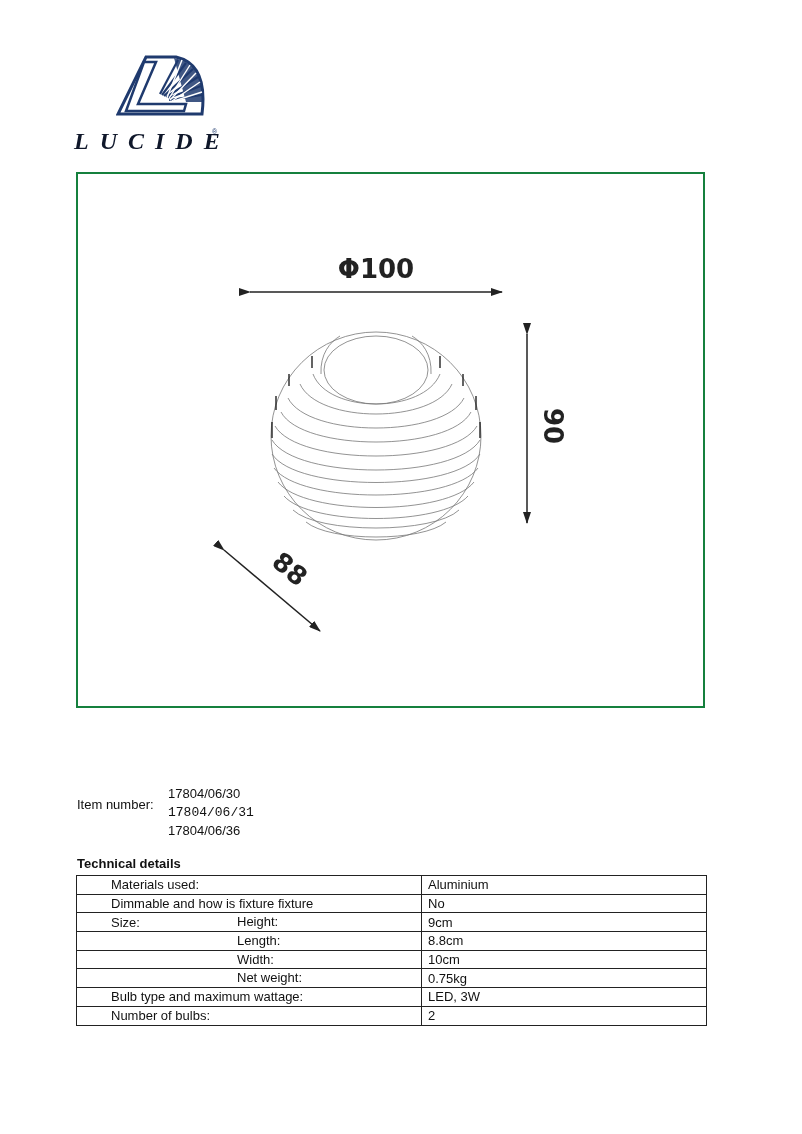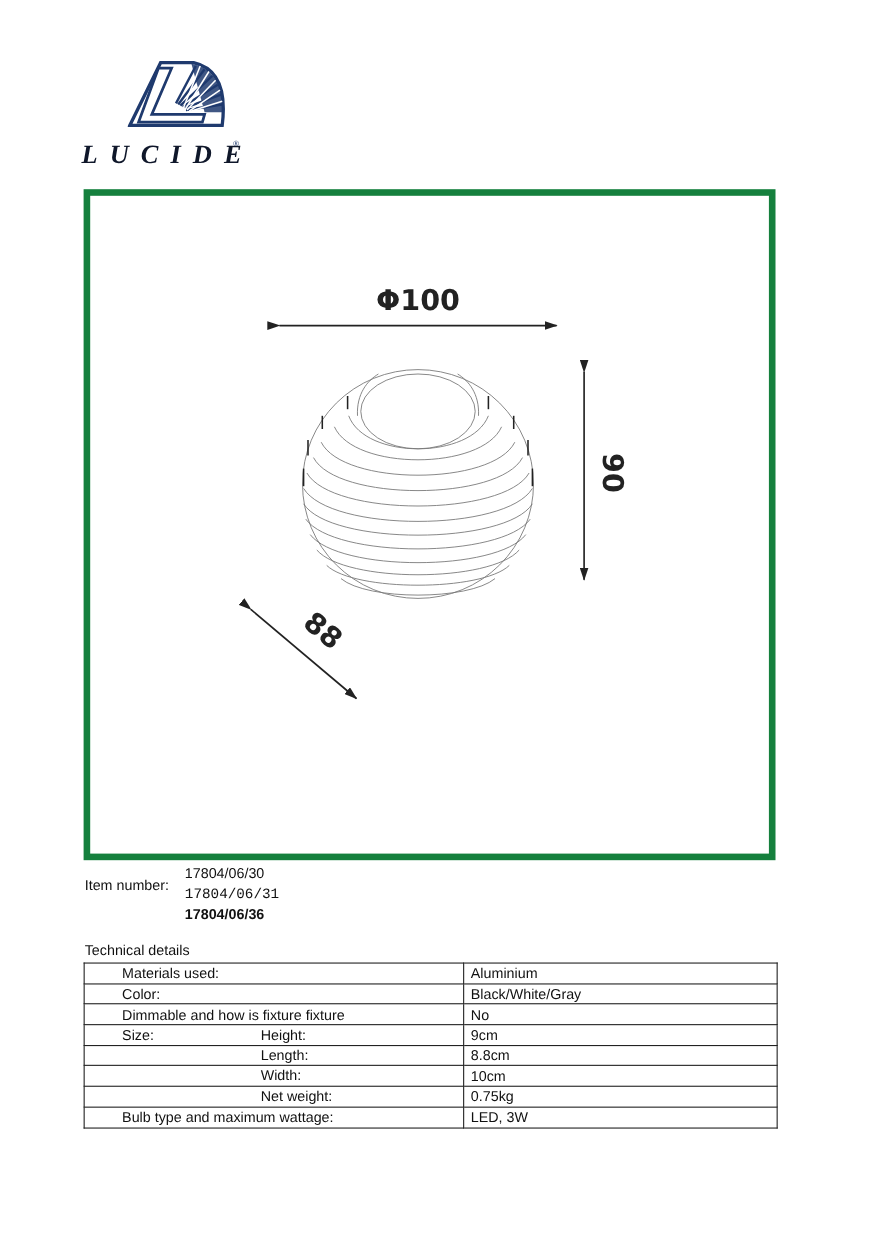--- a/index.html
+++ b/index.html
@@ -1,26 +1,26 @@
 <!DOCTYPE html>
 <html><head>
 <meta charset="utf-8">
 <style>
   html,body{margin:0;padding:0;background:#fff;}
   body{width:802px;height:1134px;position:relative;overflow:hidden;font-family:"Liberation Sans","DejaVu Sans",sans-serif;color:#111;}
   .logo{position:absolute;left:74px;top:54px;width:150px;height:104px;}
   .logo-word{position:absolute;left:0;top:74px;font-family:"Liberation Serif",serif;font-style:italic;font-size:24px;letter-spacing:11px;color:#0f172a;font-weight:bold;}
   .logo-reg{position:absolute;left:138px;top:74px;font-size:7px;color:#1f3a6e;}
-  .frame{position:absolute;left:76px;top:172px;width:629px;height:610px;border:6px solid #15803d;box-sizing:border-box;padding-left:41px;}
+  .frame{position:absolute;left:76px;top:172px;width:629px;height:536px;border:2px solid #15803d;box-sizing:border-box;padding-left:41px;}
   .drawing{position:absolute;left:0;top:0;}
   .dim-text{font-family:"DejaVu Sans",sans-serif;font-weight:bold;}
   .item-block{position:absolute;left:77px;top:785px;font-size:13px;line-height:18px;}
   .item-label{position:absolute;left:0;top:0;white-space:nowrap;margin-top:11px;}
   .item-num{position:absolute;left:91px;white-space:nowrap;}
-  .tech-title{position:absolute;left:77px;top:856px;font-size:13px;}
+  .tech-title{position:absolute;left:77px;top:856px;font-size:13px;font-weight:bold;}
   table.spec{position:absolute;left:76px;top:875px;width:631px;border-collapse:collapse;font-size:13px;}
   table.spec td{border:1px solid #222;height:17.7px;padding:0 0 0 6px;line-height:17px;white-space:nowrap;}
   table.spec td.c1{width:310px;position:relative;padding-left:34px;}
   table.spec td.c2{}
   .sub{position:absolute;left:160px;top:0;}
 </style>
 </head>
 <body>
 
 <div class="logo">
@@ -99,34 +99,30 @@
       <line x1="194" y1="248" x2="194" y2="264"></line>
       <line x1="402" y1="248" x2="402" y2="264"></line>
     </g>
   </svg>
 </div>
 
 <div class="item-block">
   <span class="item-label">Item number:</span>
   <span class="item-num" style="top:0;text-align:center;">17804/06/30</span>
   <span class="item-num" style="top:19px;font-family:Liberation Mono, monospace;">17804/06/31</span>
-  <span class="item-num" style="top:37px;font-weight:bold;">17804/06/36</span>
+  <span class="item-num" style="top:37px;">17804/06/36</span>
 </div>
 
 <div class="tech-title">Technical details</div>
 
 <table class="spec">
   <tbody>
     <tr>
         <td class="c1"><span>Materials used:</span></td>
         <td class="c2">Aluminium</td>
-      </tr>
-    <tr>
-        <td class="c1"><span>Color:</span></td>
-        <td class="c2">Black/White/Gray</td>
       </tr>
     <tr>
         <td class="c1"><span>Dimmable and how is fixture fixture</span></td>
         <td class="c2">No</td>
       </tr>
     <tr>
         <td class="c1"><span>Size:</span><span class="sub">Height:</span></td>
         <td class="c2">9cm</td>
       </tr>
     <tr>
@@ -138,14 +134,18 @@
         <td class="c2">10cm</td>
       </tr>
     <tr>
         <td class="c1"><span></span><span class="sub">Net weight:</span></td>
         <td class="c2">0.75kg</td>
       </tr>
     <tr>
         <td class="c1"><span>Bulb type and maximum wattage:</span></td>
         <td class="c2">LED, 3W</td>
       </tr>
+    <tr>
+        <td class="c1"><span>Number of bulbs:</span></td>
+        <td class="c2">2</td>
+      </tr>
   </tbody>
 </table>
 
 </body></html>

